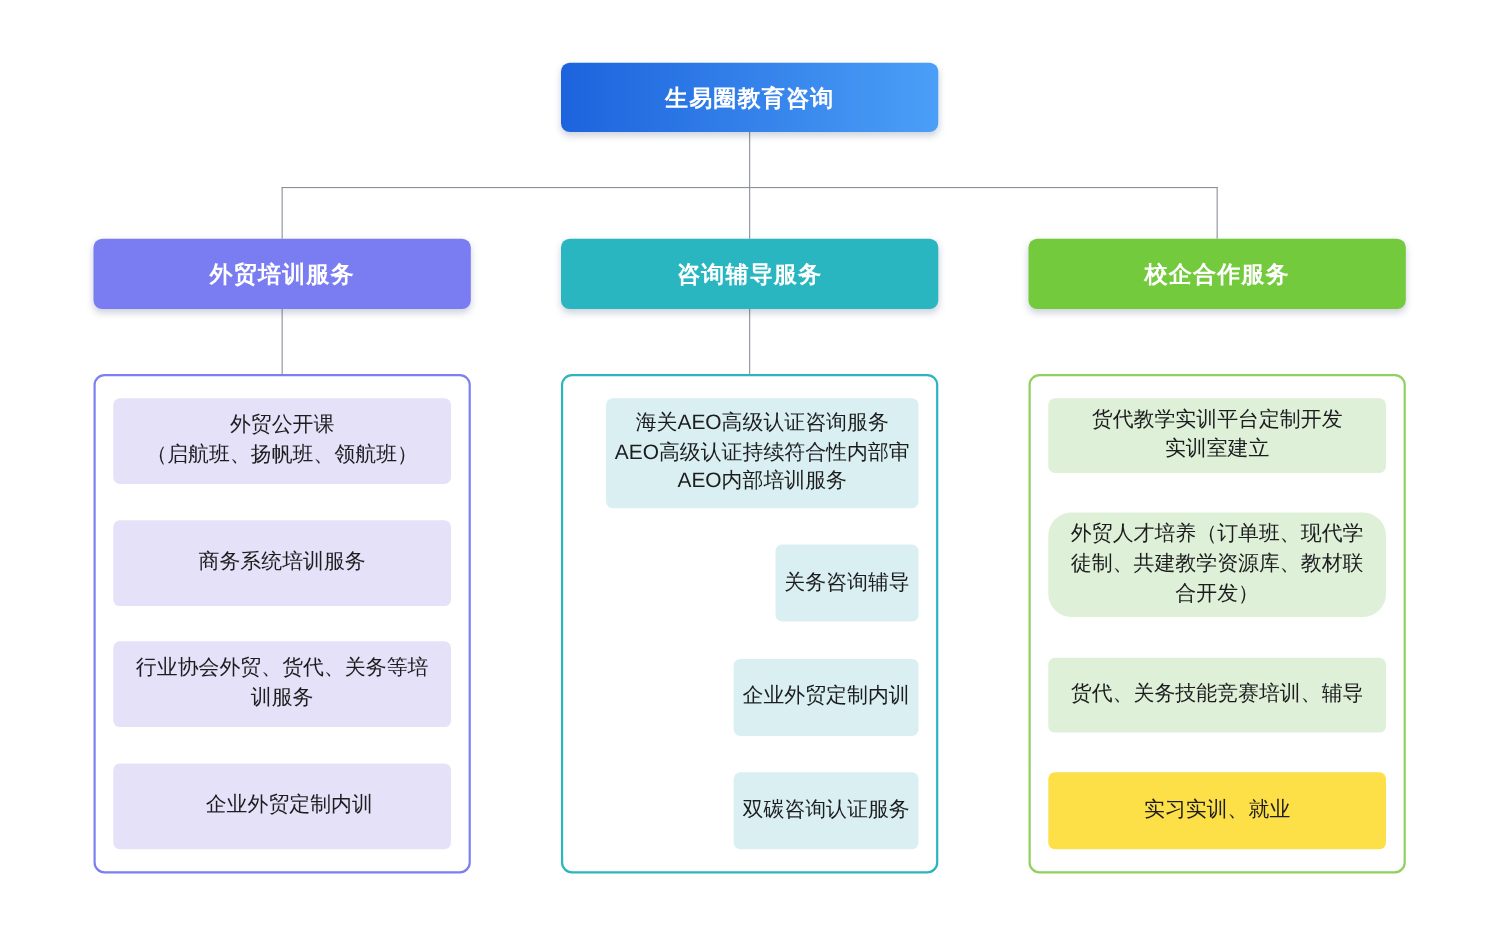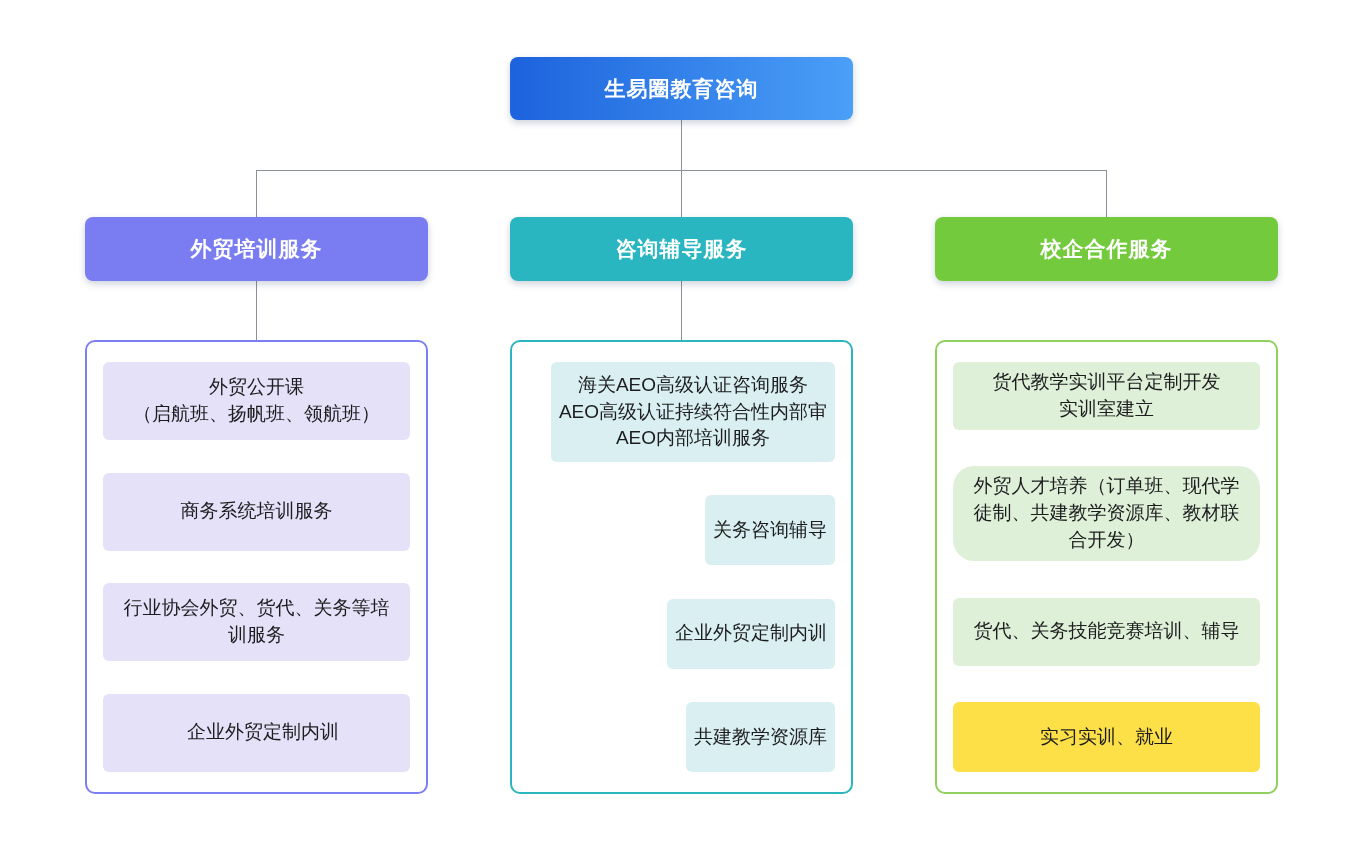--- a/index.html
+++ b/index.html
@@ -103,21 +103,21 @@
 训服务</div>
     <div class="item h78" style="background: rgb(228, 225, 248); padding-left: 21px;">企业外贸定制内训</div>
   </div>
 
   <div class="container ct-2" style="border-color: rgb(42, 181, 191); align-items: flex-end;">
     <div class="item h100" style="background: rgb(217, 239, 241);">海关AEO高级认证咨询服务
 AEO高级认证持续符合性内部审
 AEO内部培训服务</div>
     <div class="item h70" style="background: rgb(217, 239, 241);">关务咨询辅导</div>
     <div class="item h70" style="background: rgb(217, 239, 241);">企业外贸定制内训</div>
-    <div class="item h70" style="background: rgb(217, 239, 241);">共建教学资源库</div>
+    <div class="item h70" style="background: rgb(217, 239, 241);">双碳咨询认证服务</div>
   </div>
 
   <div class="container ct-3" style="border-color: rgb(143, 208, 95);">
     <div class="item h68" style="background: rgb(222, 240, 216);">货代教学实训平台定制开发
 实训室建立</div>
     <div class="item h95" style="background: rgb(222, 240, 216);">外贸人才培养（订单班、现代学
 徒制、共建教学资源库、教材联
 合开发）</div>
     <div class="item h68" style="background: rgb(222, 240, 216);">货代、关务技能竞赛培训、辅导</div>
     <div class="item h70" style="background: #fde047;">实习实训、就业</div>

